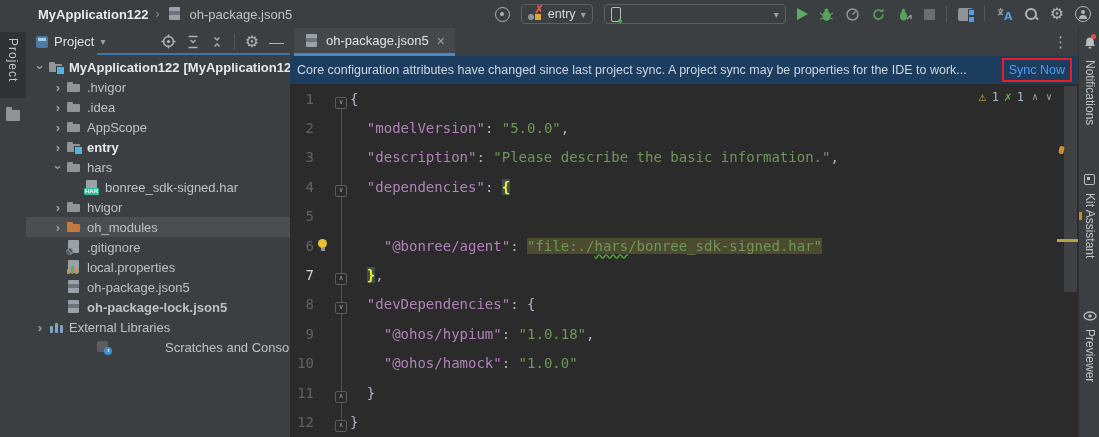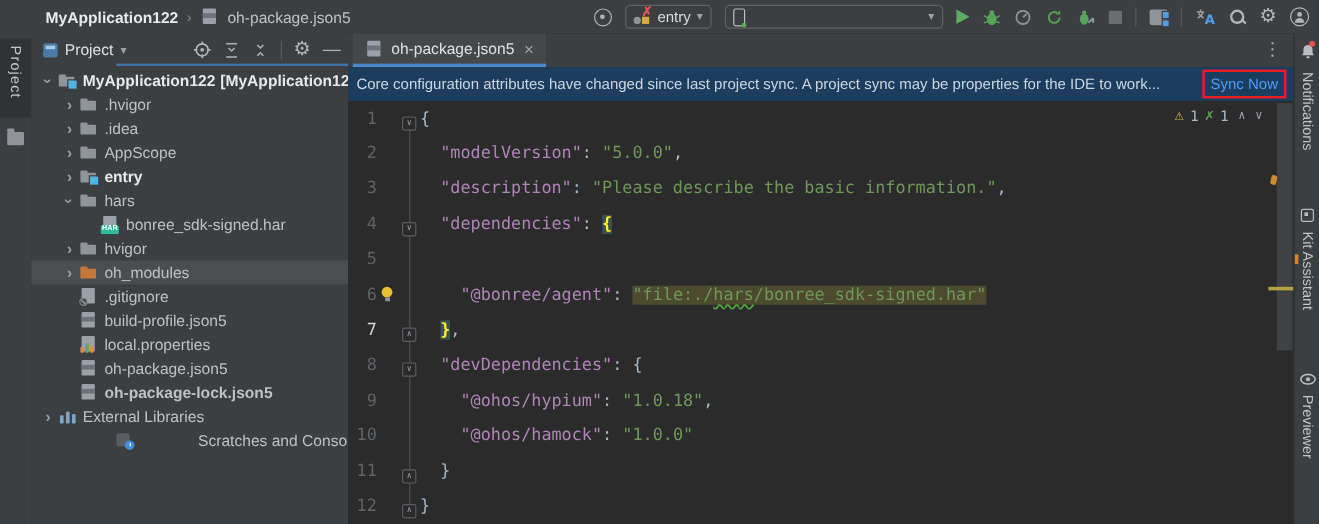--- a/index.html
+++ b/index.html
@@ -313,28 +313,20 @@
         <div class="tree-row" style="padding-left: 24px; align-items: center;">
           <span class="chev"></span>
           <span class="ticon ignore-file">
             <span class="d-body"></span>
             <span class="no-circle"></span>
           </span>
           <span class="tlabel">.gitignore</span>
         </div>
         <div class="tree-row" style="padding-left: 24px;">
           <span class="chev"></span>
-          <span class="ticon json5-file">
-            <span class="d-body"></span>
-            <span class="d-band"></span>
-          </span>
-          <span class="tlabel">build-profile.json5</span>
-        </div>
-        <div class="tree-row" style="padding-left: 24px;">
-          <span class="chev"></span>
           <span class="ticon properties-file">
             <span class="d-body"></span>
             <span class="pbar b1"></span>
             <span class="pbar b2"></span>
             <span class="pbar b3"></span>
           </span>
           <span class="tlabel">local.properties</span>
         </div>
         <div class="tree-row" style="padding-left: 24px;">
           <span class="chev"></span>

